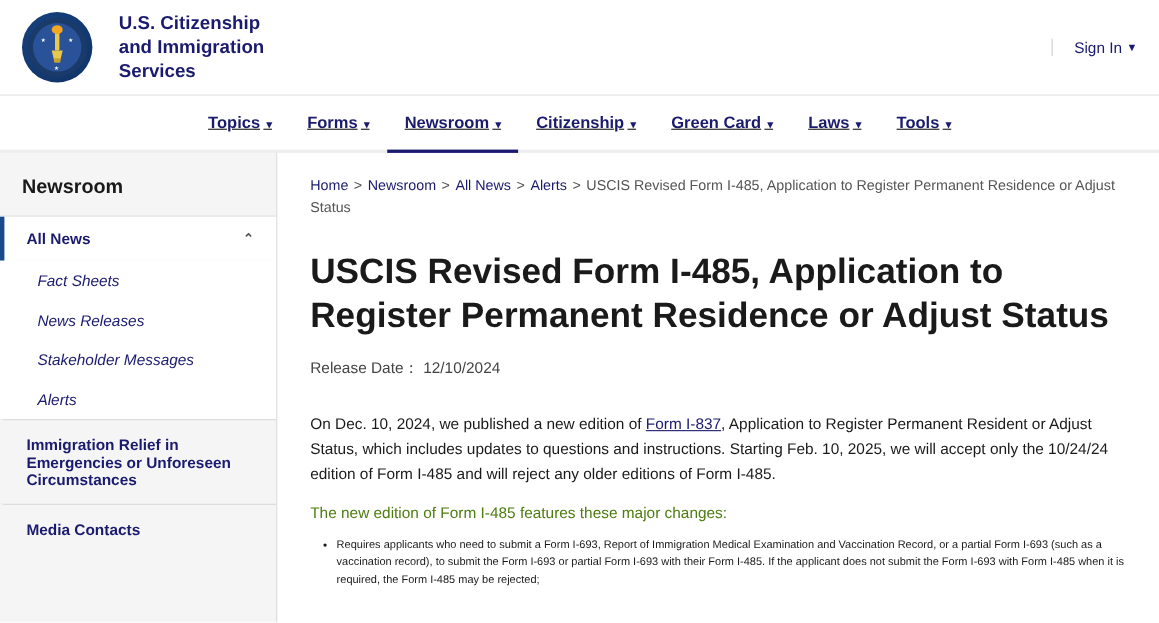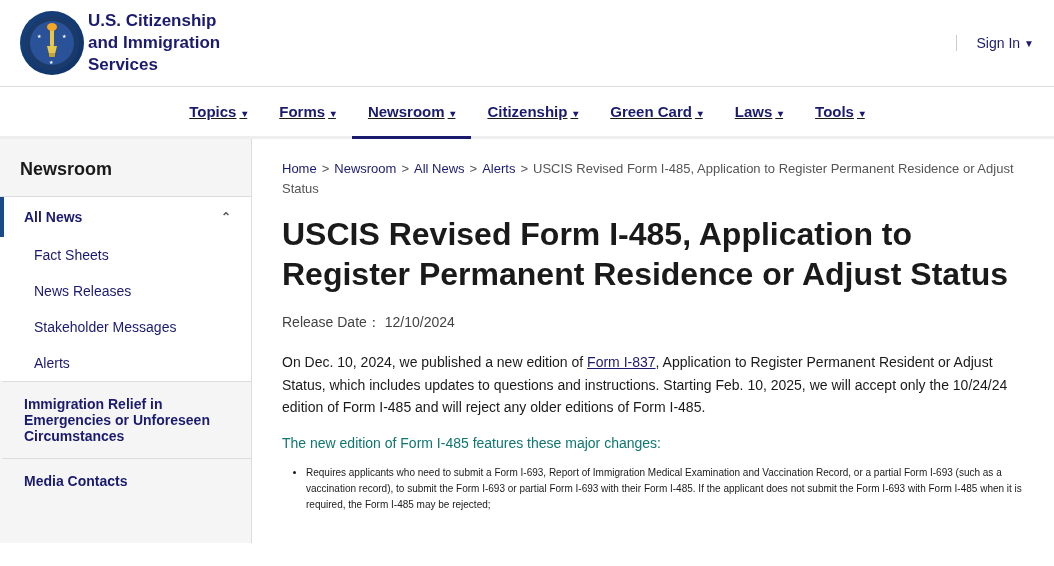--- a/index.html
+++ b/index.html
@@ -10,21 +10,21 @@
       display: flex;
       align-items: center;
       justify-content: space-between;
       padding: 10px 20px;
       border-bottom: 1px solid #ddd;
       background: #fff;
     }
     .logo-area {
       display: flex;
       align-items: center;
-      gap: 4px;
+      gap: 24px;
     }
     .logo-circle {
       width: 64px;
       height: 64px;
       border-radius: 50%;
       background: radial-gradient(circle at 40% 40%, #1a4a8a, #0d2d5e);
       display: flex;
       align-items: center;
       justify-content: center;
       overflow: hidden;
@@ -129,20 +129,21 @@
     .sidebar-sub-items {
       list-style: none;
       background: #fff;
     }
     .sidebar-sub-items li {
       padding: 10px 20px 10px 30px;
       font-size: 14px;
       color: #1a1a6e;
       cursor: pointer;
       border-left: 4px solid transparent;
+      font-style: italic;
     }
     .sidebar-extra-item {
       padding: 14px 20px;
       font-size: 14px;
       color: #1a1a6e;
       font-weight: 600;
       cursor: pointer;
       background: #f5f5f5;
       border-top: 1px solid #ddd;
       border-left: 4px solid transparent;
@@ -151,21 +152,21 @@
     
     .content {
       flex: 1;
       padding: 20px 30px;
     }
 
     
     .breadcrumb {
       font-size: 13px;
       color: #555;
-      margin-bottom: 16px;
+      margin-bottom: 28px;
       line-height: 1.5;
     }
     .breadcrumb a {
       color: #1a1a6e;
       text-decoration: none;
     }
     .breadcrumb .sep {
       margin: 0 5px;
       color: #555;
     }
@@ -176,38 +177,38 @@
       font-weight: bold;
       color: #1a1a1a;
       line-height: 1.25;
       margin-bottom: 20px;
     }
 
     
     .release-date {
       font-size: 14px;
       color: #444;
-      margin-bottom: 19px;
+      margin-bottom: 30px;
     }
 
     
     .body-text {
       font-size: 14px;
       color: #1a1a1a;
       line-height: 1.6;
       margin-bottom: 14px;
     }
     .body-text a {
       color: #1a1a6e;
       text-decoration: underline;
     }
 
     .changes-header {
       font-size: 14px;
-      color: #0f766e;
+      color: #4d7c0f;
       margin-bottom: 10px;
       line-height: 1.6;
     }
 
     .bullet-list {
       margin-left: 24px;
       margin-bottom: 10px;
     }
     .bullet-list li {
       font-size: 10px;

